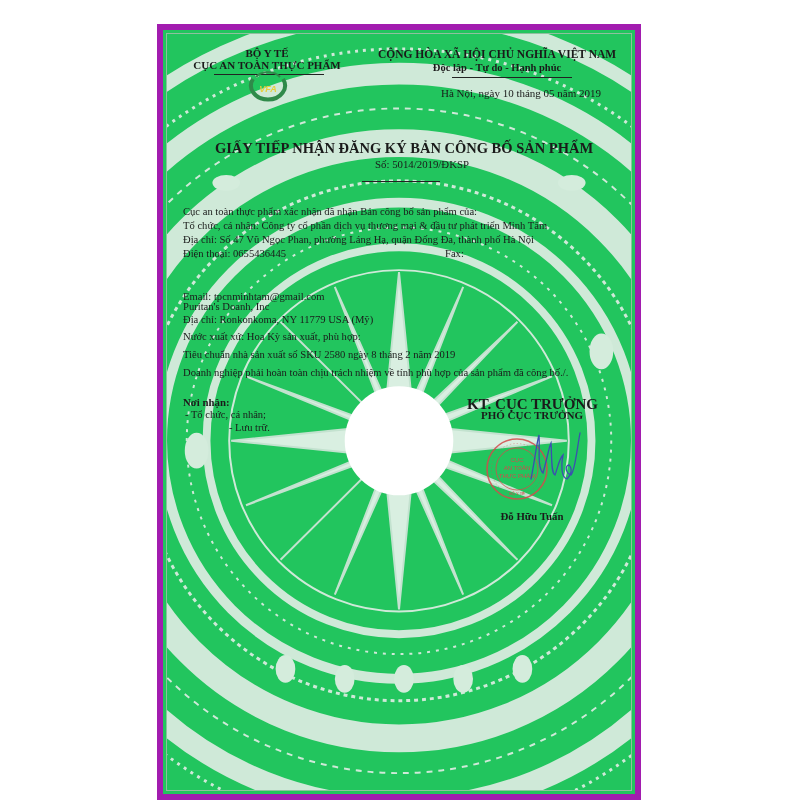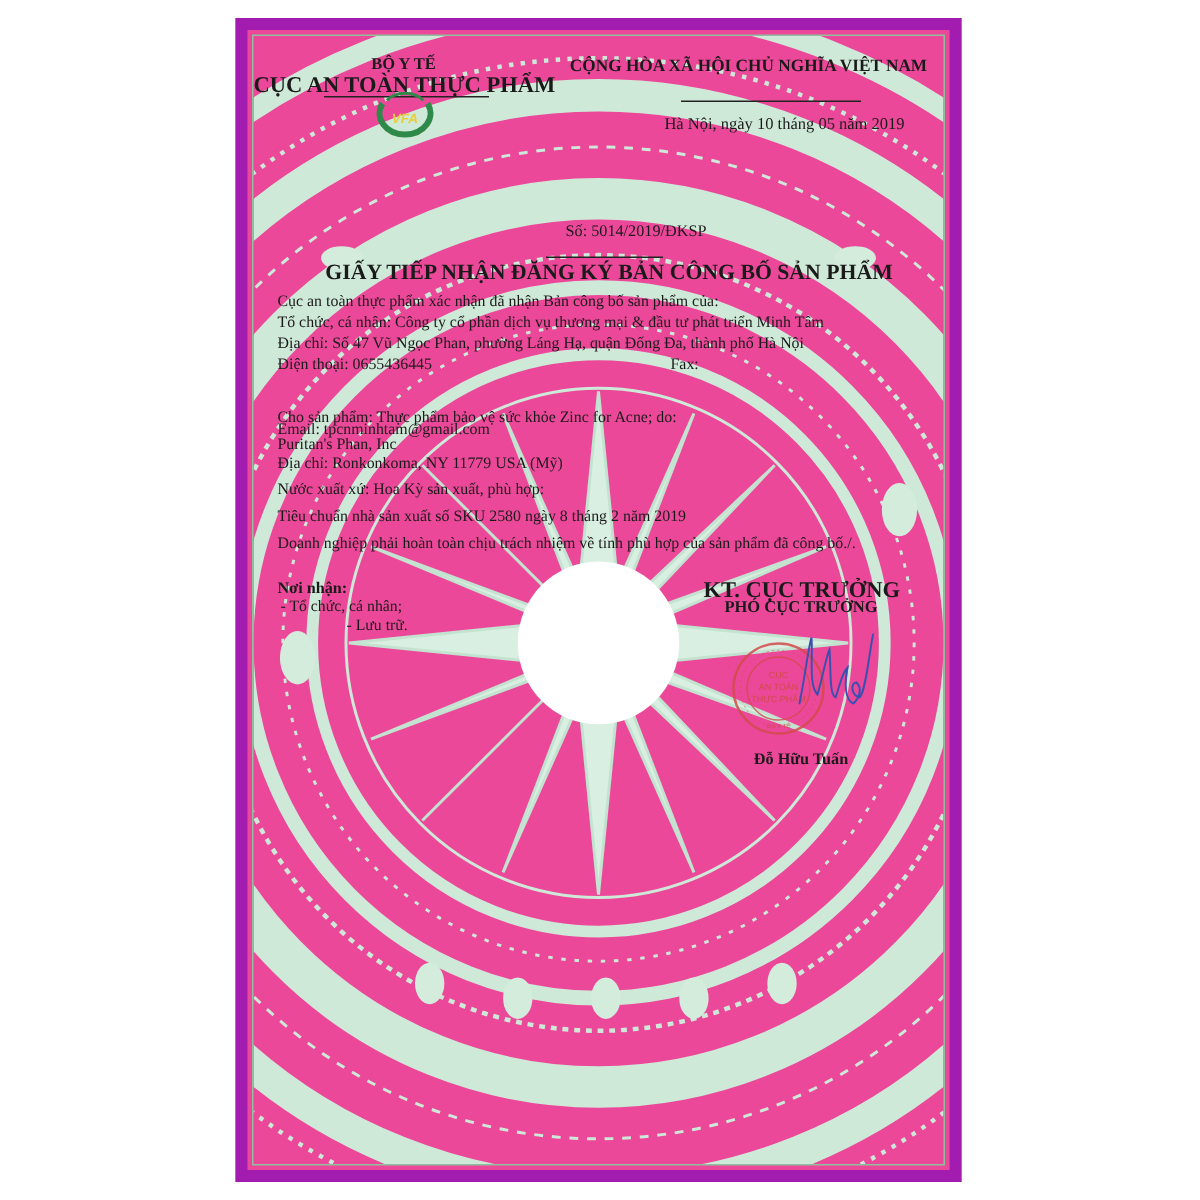--- a/index.html
+++ b/index.html
@@ -1,19 +1,19 @@
 <!DOCTYPE html>
 <html><head>
 <meta charset="utf-8">
 <style>
   html, body { margin:0; padding:0; }
   body { width:800px; height:800px; background:#ffffff; position:relative; overflow:hidden;
          font-family:"Liberation Serif", "DejaVu Serif", serif; color:#1a1a1a; }
-  .page { position:absolute; left:157px; top:12px; width:484px; height:776px;
-          background:#ec4899; box-sizing:border-box; border:8px solid #a21caf; }
+  .page { position:absolute; left:157px; top:24px; width:484px; height:776px;
+          background:#22c55e; box-sizing:border-box; border:6px solid #a21caf; }
   .page-inner { position:absolute; left:3px; top:3px; right:3px; bottom:3px; border:1px solid #8fbf9f; overflow:hidden; }
   .bg { position:absolute; left:0; top:0; width:100%; height:100%; }
   .txt { position:absolute; white-space:nowrap; z-index:2; }
   .b { font-weight:bold; }
   .i { }
   .hdr-l { left:0px; width:200px; text-align:center; }
   .hdr-r { left:186px; width:288px; text-align:center; }
   .body-line { left:16px; font-size:10.6px; }
   .rule { position:absolute; height:1px; background:#222; z-index:2; }
   .logo { position:absolute; z-index:2; }
@@ -65,44 +65,44 @@
         <ellipse cx="440" cy="320" rx="12" ry="18"></ellipse>
         <ellipse cx="120" cy="640" rx="10" ry="14"></ellipse>
         <ellipse cx="180" cy="650" rx="10" ry="14"></ellipse>
         <ellipse cx="240" cy="650" rx="10" ry="14"></ellipse>
         <ellipse cx="300" cy="650" rx="10" ry="14"></ellipse>
         <ellipse cx="360" cy="640" rx="10" ry="14"></ellipse>
       </g>
     </svg>
 
     <div class="txt hdr-l b" style="top:13px; font-size:11px;">BỘ Y TẾ</div>
-    <div class="txt hdr-l b" style="top:25px; font-size:15px;">CỤC AN TOÀN THỰC PHẨM</div>
+    <div class="txt hdr-l b" style="top:25px; font-size:11px;">CỤC AN TOÀN THỰC PHẨM</div>
     <div class="rule" style="left:47px; top:40px; width:110px;"></div>
     <svg class="logo" style="left:80px; top:37px;" width="42" height="34" viewBox="0 0 42 34">
       <path d="M6,8 A17,14 0 1,0 36,8" fill="none" stroke="#2f8a4a" stroke-width="4"></path>
       <path d="M9,6 A14,10 0 0,1 33,6" fill="none" stroke="#2f8a4a" stroke-width="2"></path>
       <text x="21" y="21" text-anchor="middle" font-family="Liberation Sans, sans-serif" font-style="italic" font-weight="bold" font-size="9" fill="#e6cf3c">VFA</text>
     </svg>
 
     <div class="txt hdr-r b" style="top:14px; font-size:11.5px;">CỘNG HÒA XÃ HỘI CHỦ NGHĨA VIỆT NAM</div>
+    <div class="txt hdr-r b" style="top:28px; font-size:10.5px;">Độc lập - Tự do - Hạnh phúc</div>
     <div class="rule" style="left:285px; top:43px; width:120px;"></div>
     <div class="txt hdr-r i" style="top:53px; font-size:11px; left:210px;">Hà Nội, ngày 10 tháng 05 năm 2019</div>
 
-    <div class="txt b" style="left:0; width:474px; text-align:center; top:106px; font-size:14.5px;margin-top:44px;">GIẤY TIẾP NHẬN ĐĂNG KÝ BẢN CÔNG BỐ SẢN PHẨM</div>
+    <div class="txt b" style="left:0; width:474px; text-align:center; top:106px; font-size:14.5px;">GIẤY TIẾP NHẬN ĐĂNG KÝ BẢN CÔNG BỐ SẢN PHẨM</div>
     <div class="txt" style="left:0; width:510px; text-align:center; top:124px; font-size:10.8px;">Số: 5014/2019/ĐKSP</div>
     <div class="rule" style="left:195px; top:147px; width:78px;"></div>
 
     <div class="txt body-line" style="top:172px;">Cục an toàn thực phẩm xác nhận đã nhận Bản công bố sản phẩm của:</div>
     <div class="txt body-line" style="top:186px;">Tổ chức, cá nhân: Công ty cổ phần dịch vụ thương mại &amp; đầu tư phát triển Minh Tâm</div>
     <div class="txt body-line" style="top:200px;">Địa chỉ: Số 47 Vũ Ngọc Phan, phường Láng Hạ, quận Đống Đa, thành phố Hà Nội</div>
     <div class="txt body-line" style="top:214px;">Điện thoại: 0655436445</div>
     <div class="txt body-line" style="top:214px; left:278px;">Fax:</div>
     <div class="txt body-line" style="top:233px;margin-top:24px;">Email: tpcnminhtam@gmail.com</div>
-    <div class="txt body-line" style="top:249px;">Cho sản phẩm: Thực phẩm bảo vệ sức khỏe Zinc for Acne; do:</div>
-    <div class="txt body-line" style="top:267px;">Puritan's Phan, Inc</div>
+    <div class="txt body-line" style="top:267px;">Puritan's Doanh, Inc</div>
     <div class="txt body-line" style="top:280px;">Địa chỉ: Ronkonkoma, NY 11779 USA (Mỹ)</div>
     <div class="txt body-line" style="top:297px;">Nước xuất xứ: Hoa Kỳ sản xuất, phù hợp:</div>
     <div class="txt body-line" style="top:315px;">Tiêu chuẩn nhà sản xuất số SKU 2580 ngày 8 tháng 2 năm 2019</div>
     <div class="txt body-line" style="top:333px;">Doanh nghiệp phải hoàn toàn chịu trách nhiệm về tính phù hợp của sản phẩm đã công bố./.</div>
 
     <div class="txt b i" style="left:16px; top:362px; font-size:10.8px;">Nơi nhận:</div>
     <div class="txt" style="left:18px; top:375px; font-size:10.5px;">- Tổ chức, cá nhân;</div>
     <div class="txt" style="left:18px; top:388px; font-size:10.5px;margin-left:44px;">- Lưu trữ.</div>
 
     <div class="txt b" style="left:300px; width:130px; text-align:center; top:362px; font-size:15px;">KT. CỤC TRƯỞNG</div>

